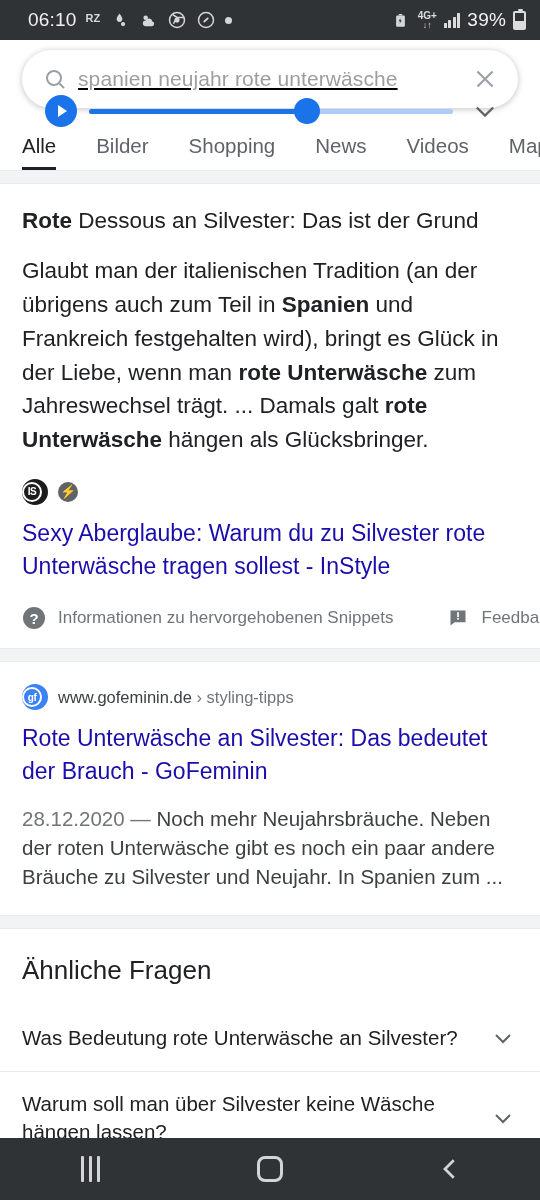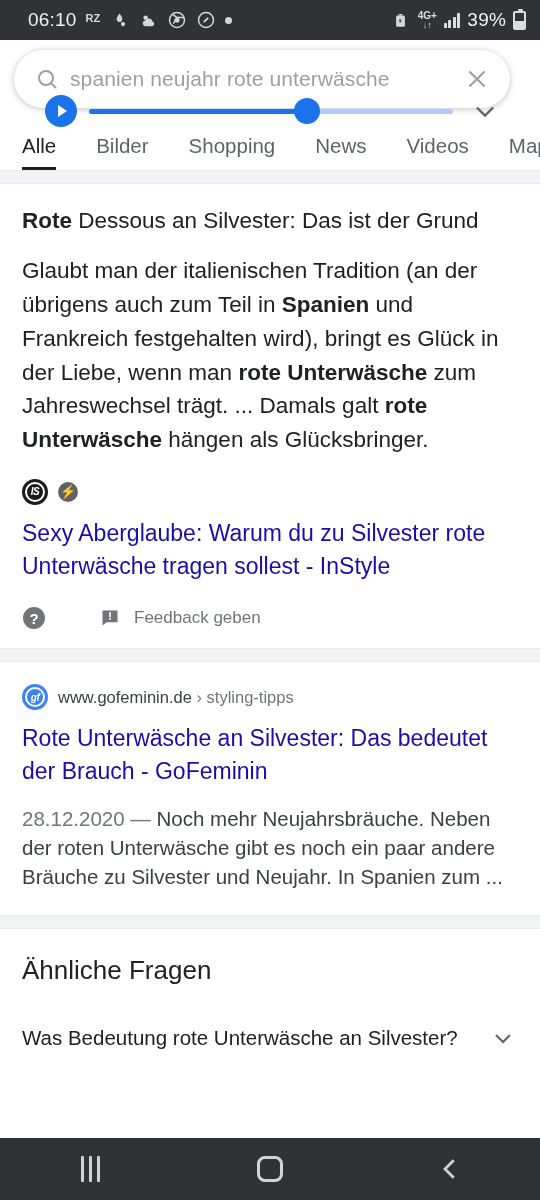--- a/index.html
+++ b/index.html
@@ -31,24 +31,24 @@
   .bars { display: flex; align-items: flex-end; gap: 1.5px; height: 15px; }
   .bars span { width: 3px; background: #dcdcdc; border-radius: .5px; }
   .battery-pct { font-size: 19px; color: #f1f1f1; letter-spacing: .2px; }
   .battery { width: 13px; height: 19px; border: 2px solid #dcdcdc; border-radius: 2px; position: relative; }
   .battery::before { content:""; position:absolute; top:-4px; left:3px; width:5px; height:2px; background:#dcdcdc; border-radius:1px;}
   .battery-fill { position:absolute; bottom:0; left:0; right:0; height:42%; background:#dcdcdc; }
 
   
   .searchwrap { position: relative; height: 78px; background:#fff; }
   .searchbar {
-    position: absolute; left: 14px; top: 10px; width: 496px; height: 58px;
+    position: absolute; left: 22px; top: 10px; width: 496px; height: 58px;
     background: #fff; border-radius: 30px;
     box-shadow: 0 1px 6px rgba(32,33,36,.28);
-    display: flex; align-items: center; padding: 0 16px;
+    display: flex; align-items: center; padding: 0 16px; text-decoration: underline;
   }
   .s-icon { width: 34px; height: 34px; flex: 0 0 34px; display:flex; align-items:center; justify-content:center; }
   .s-icon svg { stroke: #9aa0a6; }
   .s-text {
     flex: 1; font-size: 21px; color: #9e9e9e; padding-left: 6px;
     white-space: nowrap; overflow: hidden; letter-spacing: .1px;
   }
   .s-close { width: 34px; flex: 0 0 34px; display:flex; align-items:center; justify-content:center; }
 
   
@@ -84,22 +84,22 @@
 
   
   .block { padding: 0 22px; }
   .fs-title { font-size: 22.5px; color: #202124; line-height: 1.35; padding-top: 22px; }
   .fs-title b { font-weight: bold; }
   .fs-body { font-size: 22.5px; color: #202124; line-height: 1.5; padding-top: 18px; }
   .fs-body b { font-weight: bold; }
 
   .srcline { display: flex; align-items: center; gap: 10px; padding-top: 22px; }
   .fav { width: 26px; height: 26px; flex: 0 0 26px; border-radius: 50%;
-         display:flex; align-items:center; justify-content:center;
-         font-size: 12px; font-weight: bold; color:#fff; letter-spacing:-.4px;font-style:italic; }
+         display:flex; align-items:center; justify-content:flex-start;
+         font-size: 12px; font-weight: bold; color:#fff; letter-spacing:-.4px; }
   .fav.instyle { background: #1c1c1c; }
   .fav.gofeminin { background: #3b82f6; }
   .fav-inner { width:20px; height:20px; border-radius:50%; border:2px solid #fff; display:flex; align-items:center; justify-content:center; font-size:10px;}
   .srctext { font-size: 16.5px; color: #3c4043; white-space: nowrap; overflow: hidden; }
   .srctext .crumb { color: #70757a; }
   .amp { width: 20px; height: 20px; border-radius: 50%; background: #5f6368; display:flex; align-items:center; justify-content:center; flex: 0 0 20px; }
   .amp span { color:#fff; font-size: 13px; line-height: 1; }
 
   .res-title { font-size: 23px; color: #1a0dab; line-height: 1.42; padding-top: 12px; }
   .res-snippet { font-size: 20.5px; color: #3c4043; line-height: 1.42; padding-top: 16px; }
@@ -257,20 +257,21 @@
           </span>
       </div>
 
       <div class="res-title">Sexy Aberglaube: Warum du zu Silvester rote Unterwäsche tragen sollest - InStyle</div>
     </div>
 
     <div class="fbrow">
       <span class="fb-ico">
           <span class="qmark">?</span>
         </span>
+      <span class="fb-label">Informationen zu hervorgehobenen Snippets</span>
       <span class="fb-gap"></span>
       <span class="fb-ico">
         <svg width="20" height="20" viewBox="0 0 24 24" fill="#70757a">
             <path d="M3 3h18v14H8l-5 4z"></path>
             <rect x="11" y="5" width="2" height="6" fill="#fff"></rect>
             <rect x="11" y="12" width="2" height="2" fill="#fff"></rect>
           </svg>
       </span>
       <span class="fb-label">Feedback geben</span>
     </div>
@@ -295,20 +296,28 @@
       <div class="paa-head">Ähnliche Fragen</div>
       <div class="paa-list">
         <div class="paa-item">
           <span class="paa-q">Was Bedeutung rote Unterwäsche an Silvester?</span>
           <span class="paa-chev">
             <svg width="24" height="24" viewBox="0 0 24 24" fill="none" stroke-width="2">
                 <path d="M5 9l7 7 7-7"></path>
               </svg>
           </span>
         </div>
+        <div class="paa-item">
+          <span class="paa-q">Warum soll man über Silvester keine Wäsche hängen lassen?</span>
+          <span class="paa-chev">
+            <svg width="24" height="24" viewBox="0 0 24 24" fill="none" stroke-width="2">
+                <path d="M5 9l7 7 7-7"></path>
+              </svg>
+          </span>
+        </div>
 
       </div>
     </div>
 
   </div>
 
   <div class="navbar">
     <span class="nav-btn">
         <span class="recents">
           <i></i>

